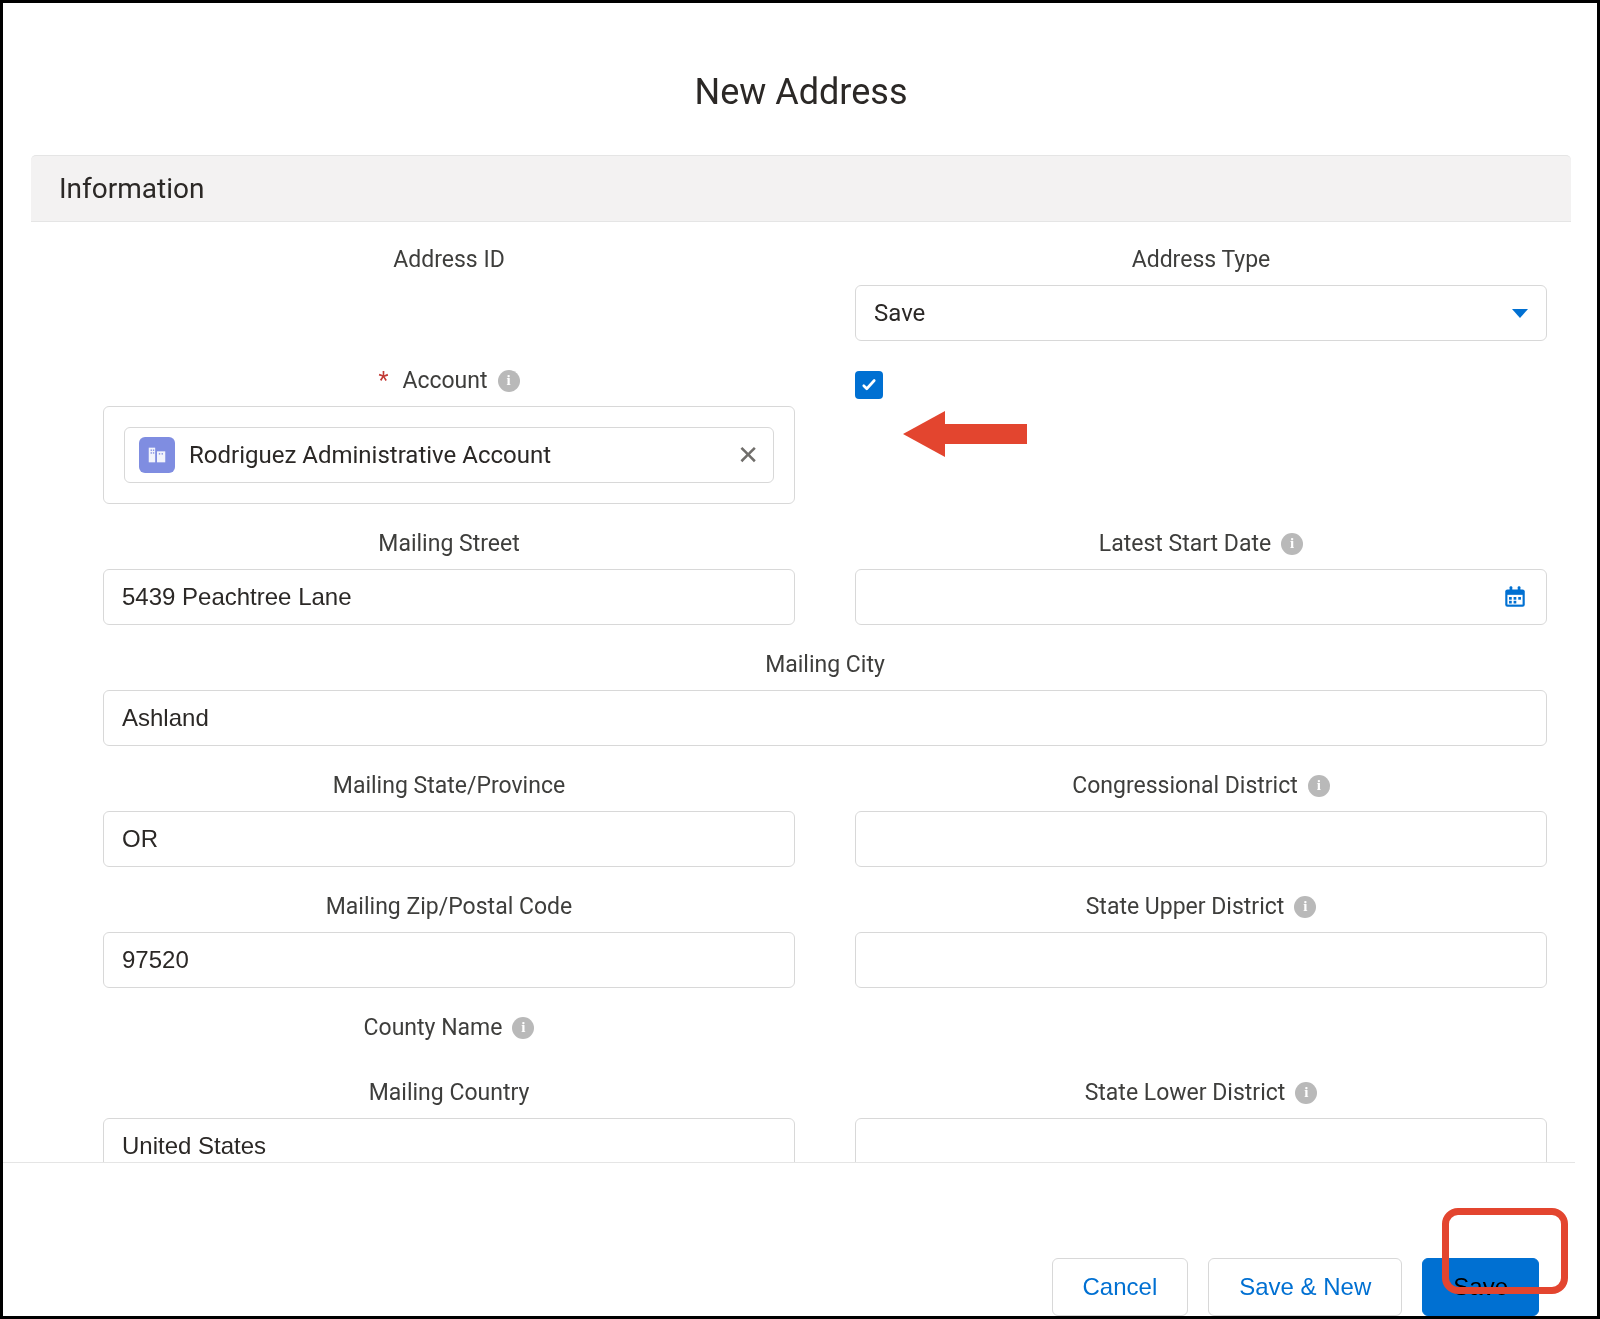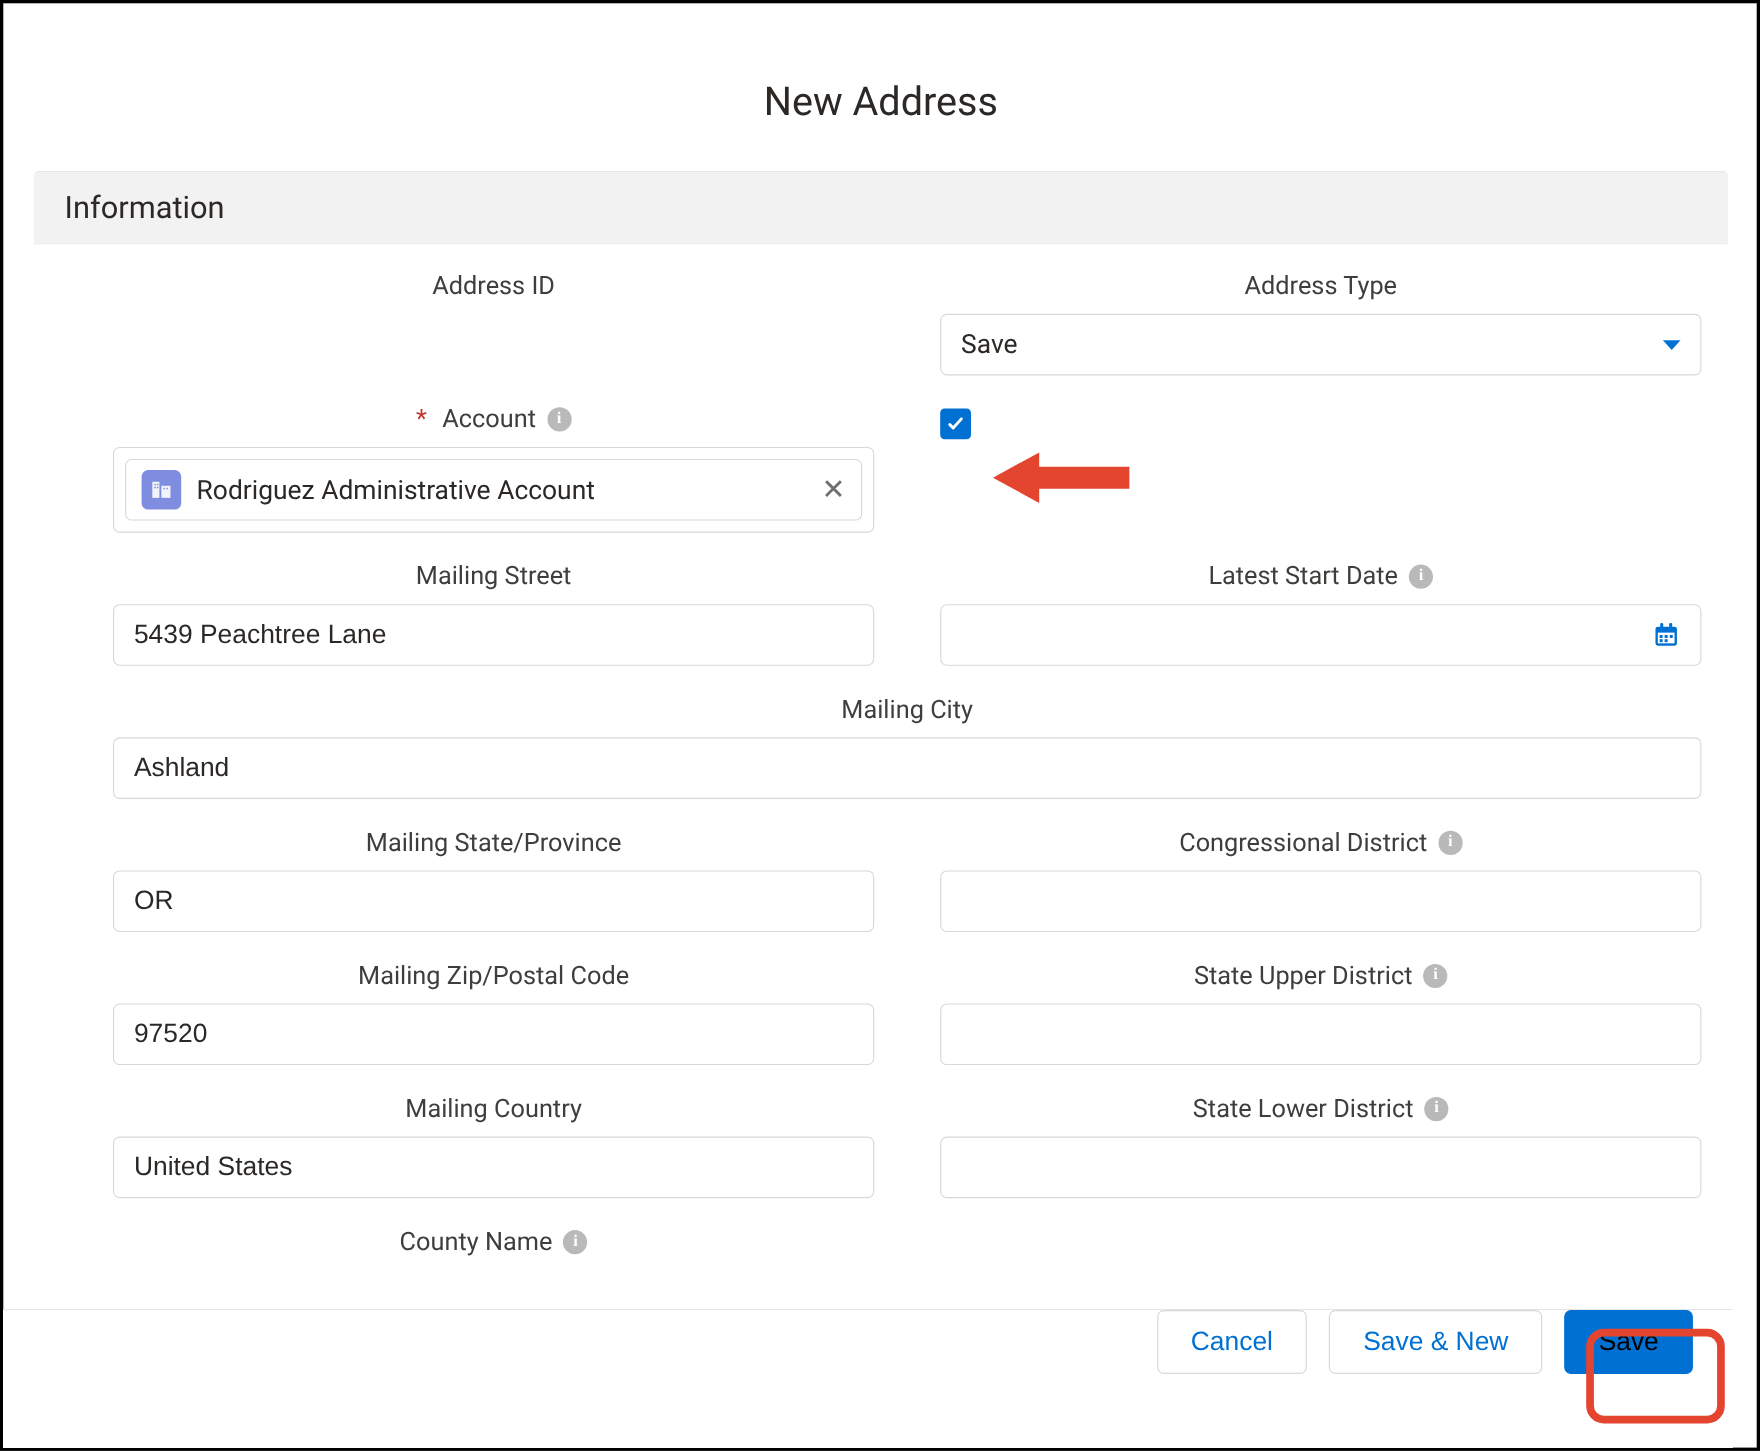--- a/index.html
+++ b/index.html
@@ -110,21 +110,21 @@
   .date-box {
     justify-content: space-between;
     cursor: pointer;
     position: relative;
   }
   .cal-icon svg { display: block; }
 
   .lookup-outer {
     border: 1px solid #d8d8d8;
     border-radius: 6px;
-    padding: 10px;
+    padding: 20px;
     background: #fff;
   }
   .lookup-pill {
     height: 56px;
     border: 1px solid #d8d8d8;
     border-radius: 6px;
     display: flex;
     align-items: center;
     gap: 14px;
     padding: 0 14px;
@@ -164,25 +164,25 @@
   .checkbox-wrap svg { display: block; }
 
   .annot-arrow {
     position: absolute;
     pointer-events: none;
   }
 
   .footer {
     position: absolute;
     left: 0; right: 22px; bottom: 0;
-    height: 126px;
+    height: 154px;
     border-top: 1px solid #e5e5e5;
     background: #fff;
     display: flex;
-    align-items: flex-start;
+    align-items: flex-end;
     justify-content: flex-end;
     gap: 20px;
     padding-right: 36px;
   }
   .btn {
     height: 58px;
     padding: 0 30px;
     border-radius: 6px;
     font-size: 24px;
     font-weight: 400;
@@ -349,41 +349,41 @@
             <span>State Upper District</span>
             <span class="info-icon"></span>
           </div>
           <input class="text-input" value="" style="">
         </div>
       </div>
 
       <div class="form-row">
         <div class="col">
           <div class="field-label">
+            <span>County Name</span>
+            <span class="info-icon"></span>
+          </div>
+        </div>
+        <div class="col"></div>
+      </div>
+
+      <div class="form-row">
+        <div class="col">
+          <div class="field-label">
             <span>Mailing Country</span>
           </div>
           <input class="text-input" value="United States" style="">
         </div>
         <div class="col">
           <div class="field-label">
             <span>State Lower District</span>
             <span class="info-icon"></span>
           </div>
           <input class="text-input" value="" style="">
         </div>
-      </div>
-
-      <div class="form-row">
-        <div class="col">
-          <div class="field-label">
-            <span>County Name</span>
-            <span class="info-icon"></span>
-          </div>
-        </div>
-        <div class="col"></div>
       </div>
 
     </div>
     <div class="scroll-padding"></div>
   </div>
 
   <div class="footer">
     <button class="btn">Cancel</button>
     <button class="btn">Save &amp; New</button>
     <button class="btn btn-primary">Save</button>

